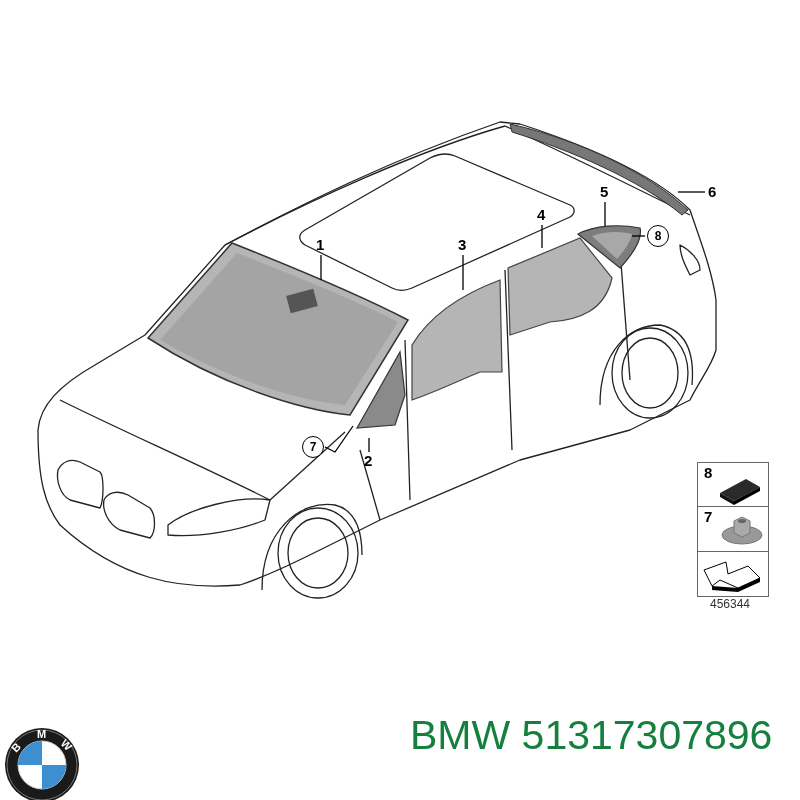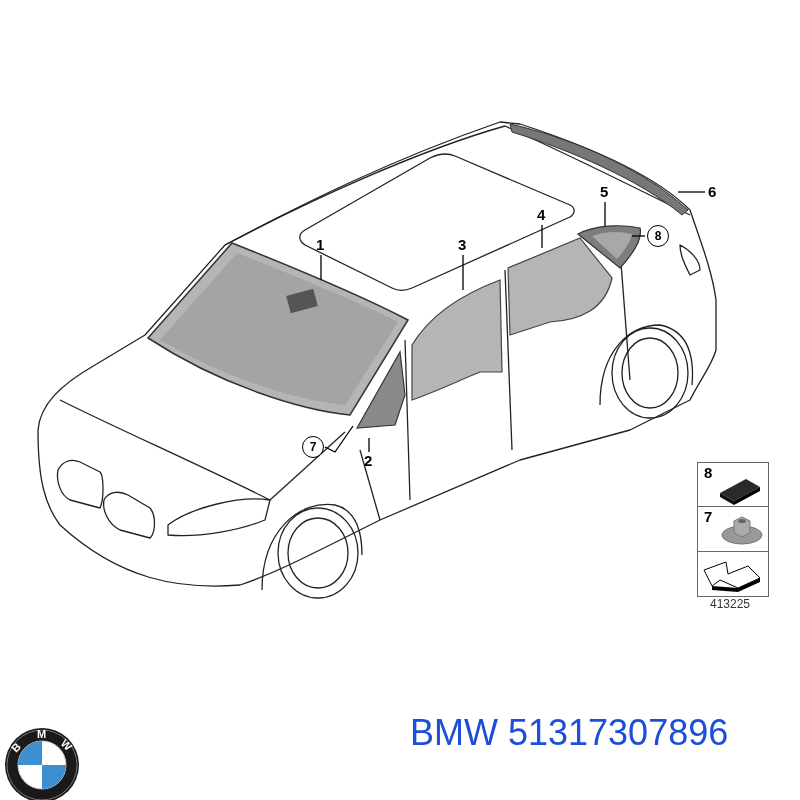--- a/index.html
+++ b/index.html
@@ -4,21 +4,21 @@
 <style>
   html, body { margin: 0; padding: 0; background: #ffffff; }
   body { width: 800px; height: 800px; position: relative; overflow: hidden; font-family: "Liberation Sans", sans-serif; }
   .diagram { position: absolute; left: 0; top: 0; width: 800px; height: 800px; }
   .callout { position: absolute; font-family: "Liberation Sans", sans-serif; font-weight: bold; font-size: 15px; color: #000; }
   .circled { position: absolute; width: 20px; height: 20px; border: 1.5px solid #000; border-radius: 50%; font-weight: bold; font-size: 12px; text-align: center; line-height: 20px; background: #fff; }
   .legend { position: absolute; left: 697px; top: 462px; width: 70px; height: 133px; border: 1px solid #666; background: #fff; }
   .legend-cell { position: absolute; left: 0; width: 70px; border-bottom: 1px solid #666; }
   .legend-num { position: absolute; left: 6px; top: 1px; font-weight: bold; font-size: 15px; }
   .diagram-id { position: absolute; left: 710px; top: 597px; font-size: 12px; color: #333; }
-  .footer-text { position: absolute; left: 410px; top: 712px; font-size: 36px; color: #1d4ed8; letter-spacing: 0px; }
+  .footer-text { position: absolute; left: 410px; top: 712px; font-size: 41px; color: #15803d; letter-spacing: 0px; }
   .logo { position: absolute; left: 4px; top: 727px; width: 78px; height: 78px; }
 </style>
 </head>
 <body>
 
 <div class="diagram">
   <svg width="800" height="800" viewBox="0 0 800 800" style="position:absolute;left:0;top:0;">
     <g fill="none" stroke="#222" stroke-width="1.3" stroke-linejoin="round">
 
       <path d="M38 430 C40 405 60 385 95 365 L145 335 L225 245 C300 205 390 160 500 122 L520 124 C600 150 660 180 690 210 C700 240 712 270 716 300 L716 350 C712 365 700 380 690 400 L630 430 L520 460 L380 520 L340 540 C300 560 270 575 240 585 C180 590 120 580 60 525 C45 505 38 480 38 430 Z"></path>
@@ -107,21 +107,21 @@
       </svg>
     </div>
     <div class="legend-cell" style="top:89px;height:44px;border-bottom:none;">
       <svg width="70" height="44" style="position:absolute;left:0;top:0;">
         <polygon points="6,18 14,34 22,28 40,36 62,26 50,14 30,22 28,10" fill="#fff" stroke="#000" stroke-width="1"></polygon>
         <polygon points="14,34 40,36 40,40 14,38" fill="#000"></polygon>
         <polygon points="40,36 62,26 62,30 40,40" fill="#000"></polygon>
       </svg>
     </div>
   </div>
-  <span class="diagram-id">413225</span>
+  <span class="diagram-id">456344</span>
 </div>
 
 <div class="logo">
   <svg width="78" height="78" viewBox="0 0 78 78">
     <circle cx="38" cy="38" r="37" fill="#1a1a1a"></circle>
     <circle cx="38" cy="38" r="35" fill="none" stroke="#777" stroke-width="1"></circle>
     <circle cx="38" cy="38" r="24" fill="#fff" stroke="#ccc" stroke-width="1"></circle>
     <path d="M38 38 L38 14 A24 24 0 0 0 14 38 Z" fill="#3d8fd1"></path>
     <path d="M38 38 L62 38 A24 24 0 0 1 38 62 Z" fill="#3d8fd1"></path>
     <text x="12" y="26" fill="#fff" font-family="Liberation Sans, sans-serif" font-weight="bold" font-size="11" transform="rotate(-45 12 26)">B</text>

